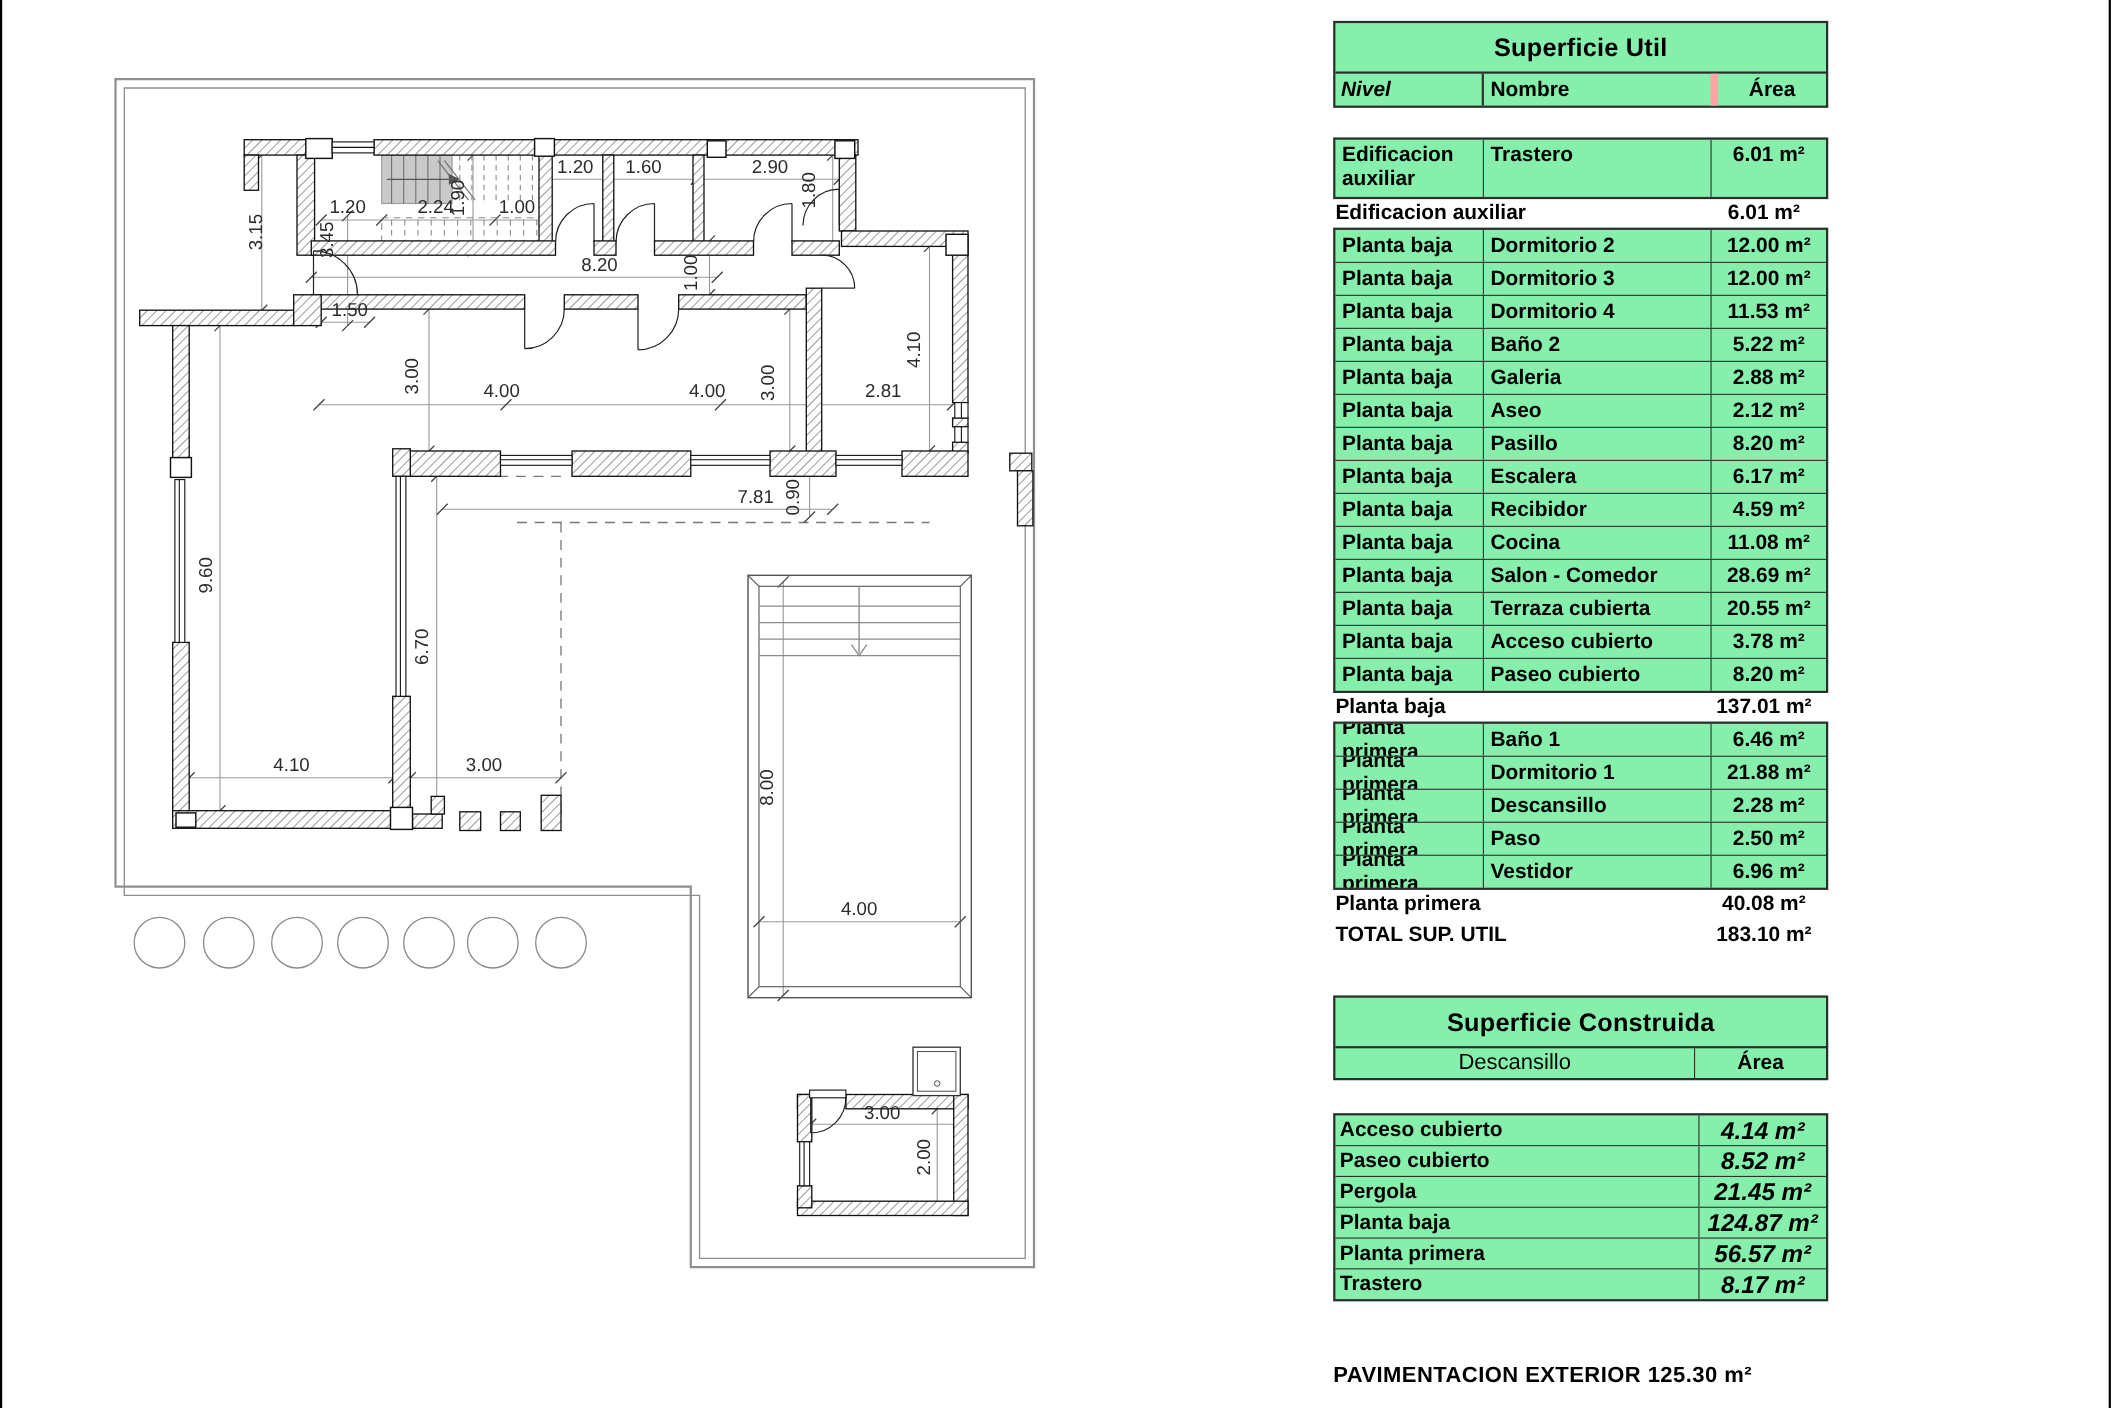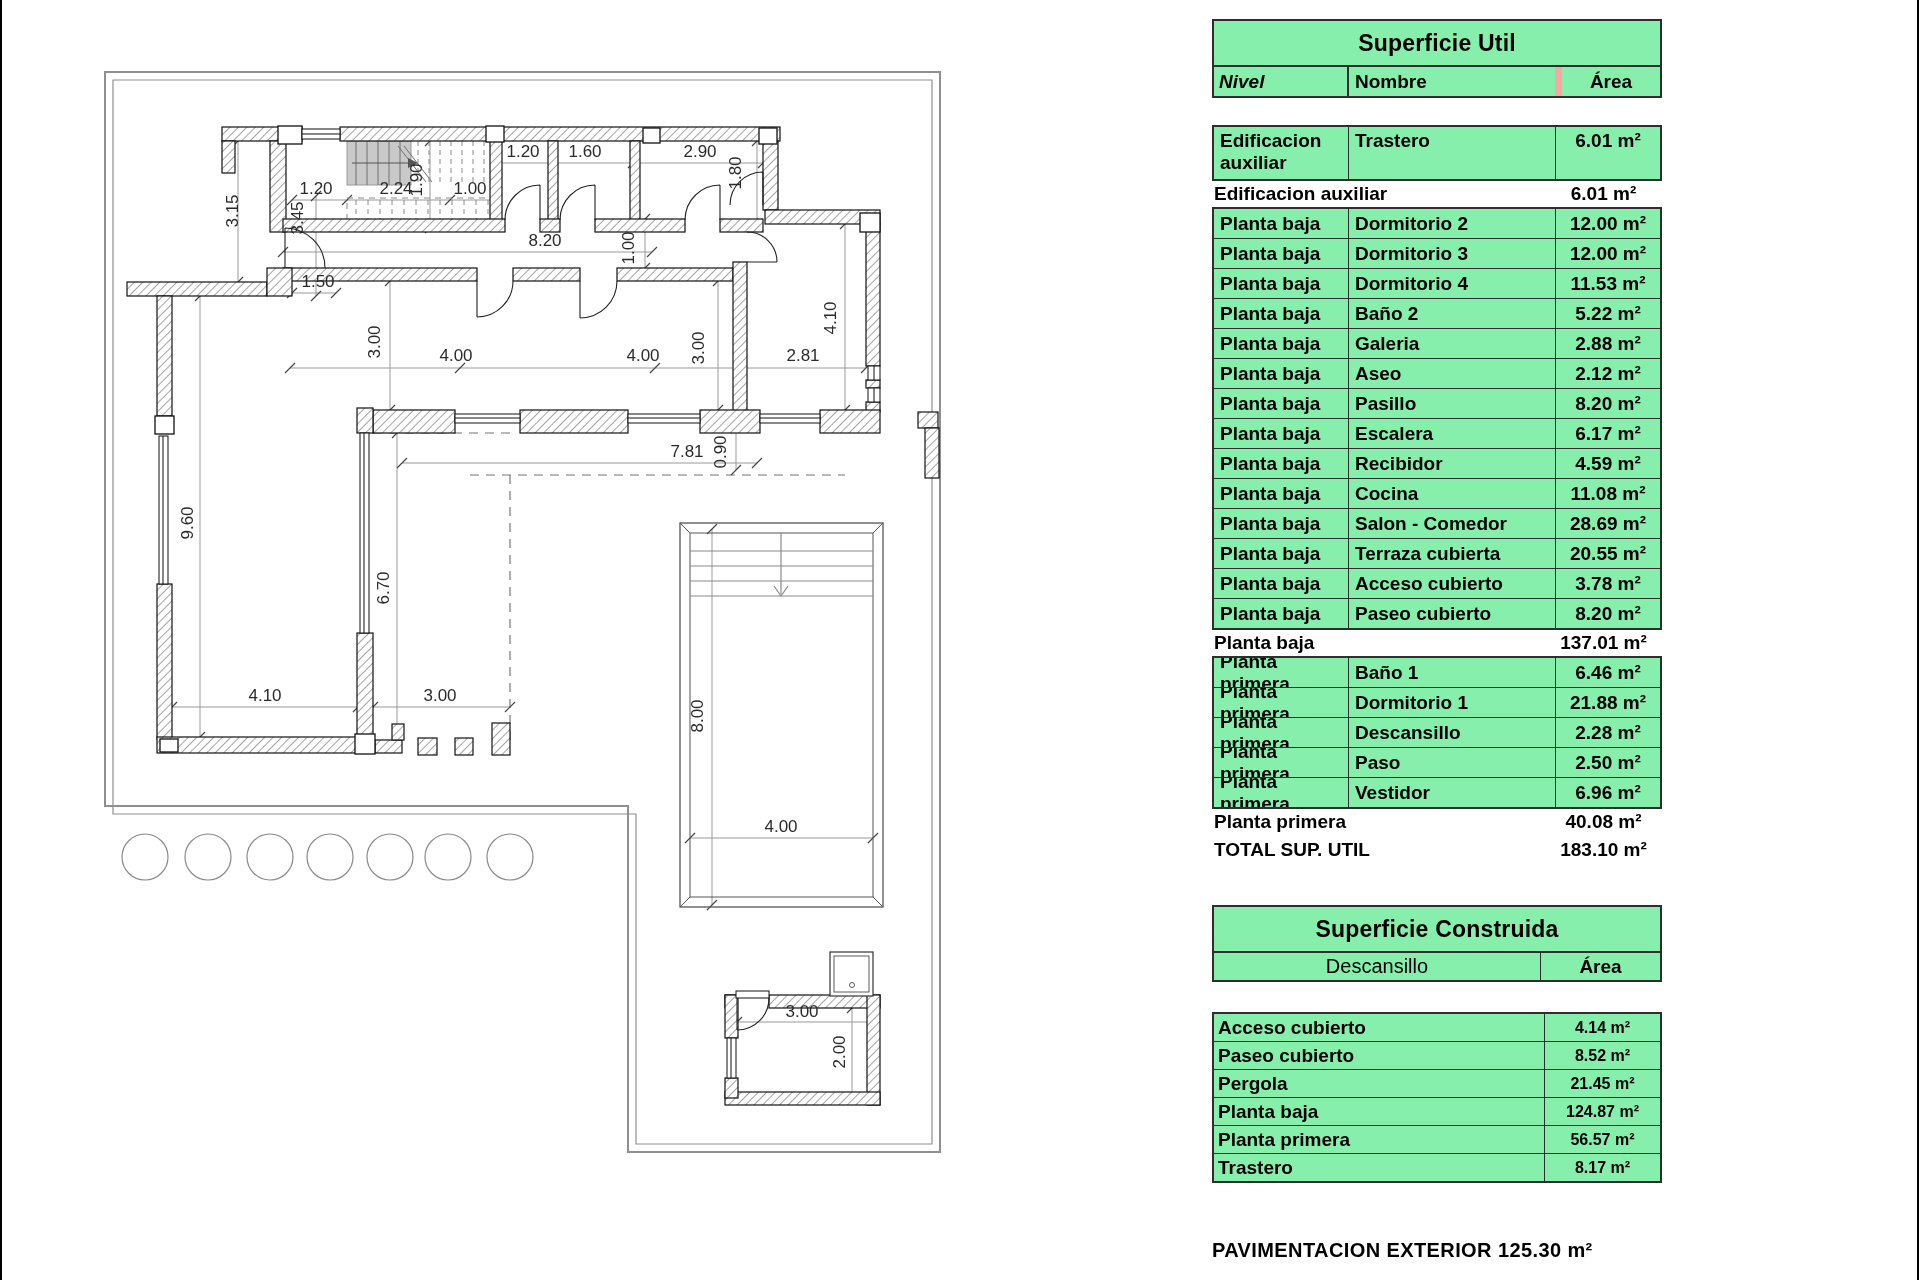--- a/index.html
+++ b/index.html
@@ -42,21 +42,21 @@
   .hdr2{border-top:2px solid #2e2e2e;display:flex;height:27px;}
   .hdr2 .hcA{width:326px;border-right:1.5px solid #2e2e2e;display:flex;align-items:center;
     justify-content:center;font-size:20px;font-weight:normal;}
   .hdr2 .hcB{flex:1;display:flex;align-items:center;justify-content:center;
     font-weight:bold;font-size:19px;}
   .trow2{display:flex;height:27px;border-top:1.5px solid #2e2e2e;}
   .trow2:first-child{border-top:none;}
   .trow2 .tcA{width:326px;border-right:1.5px solid #2e2e2e;display:flex;align-items:center;
     padding-left:4px;font-weight:bold;font-size:19px;}
   .trow2 .tcB{flex:1;display:flex;align-items:center;justify-content:center;
-    font-weight:bold;font-size:16px;}
+    font-weight:bold;font-size:22px;font-style:italic;}
   #footer-note{margin-top:56px;font-weight:bold;font-size:20px;letter-spacing:.4px;}
 
   
   .dimtxt{font-family:"Liberation Sans",sans-serif;font-size:17px;fill:#2b2b2b;}
 </style>
 </head>
 <body>
 
 <div class="edge left"></div>
 <div class="edge right"></div>

